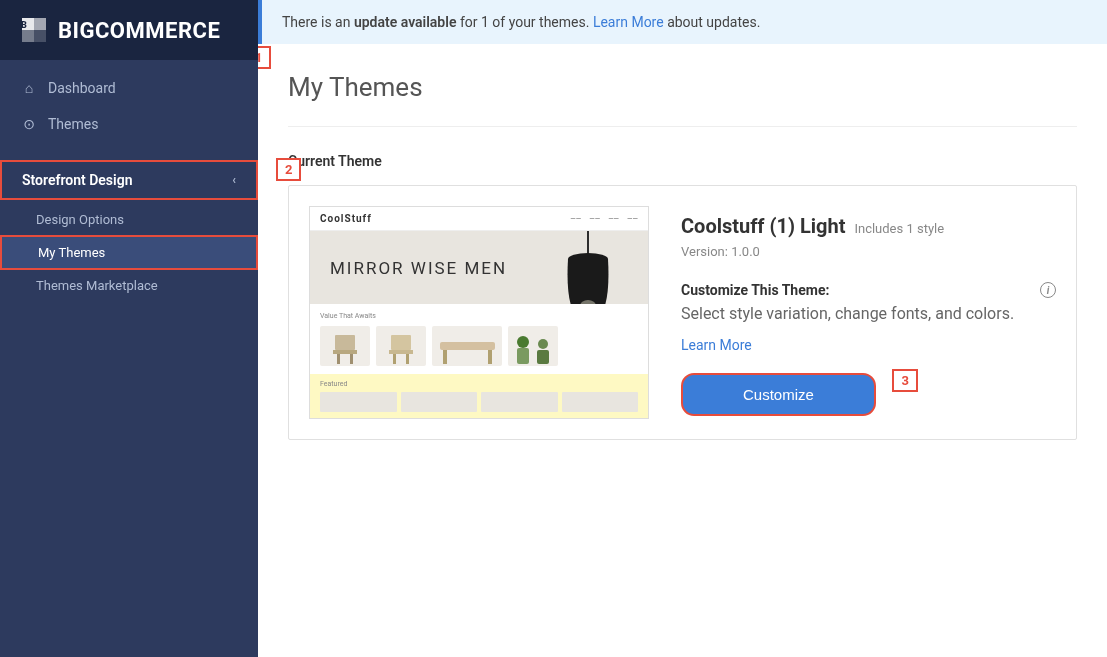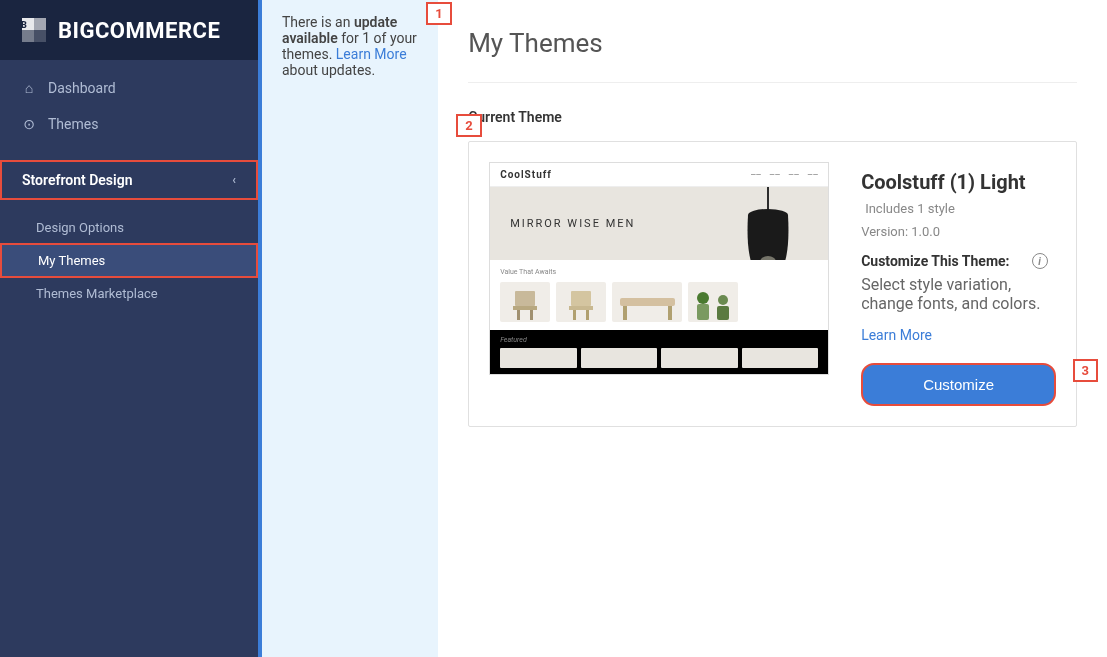--- a/index.html
+++ b/index.html
@@ -62,41 +62,41 @@
       font-size: 14px;
       font-weight: 600;
       cursor: pointer;
       border: 2px solid #e74c3c;
     }
     .sidebar-section-header .chevron {
       font-size: 12px;
       color: #b0bcd4;
     }
     .sidebar-sub-items {
-      padding: 12px 0;
+      padding: 4px 0;
     }
     .sidebar-sub-item {
       padding: 8px 20px 8px 36px;
       font-size: 13px;
       color: #b0bcd4;
       cursor: pointer;
     }
     .sidebar-sub-item.active {
       color: #fff;
       background: #3a4d7a;
       border: 2px solid #e74c3c;
     }
 
     
     .main-content {
       flex: 1;
       background: #fff;
       overflow-y: auto;
       display: flex;
-      flex-direction: row;
+      flex-direction: column;
     }
 
     
     .alert-banner {
       background: #e8f4fd;
       border-left: 4px solid #3b7dd8;
       padding: 14px 20px;
       font-size: 14px;
       color: #444;
       margin: 0;
@@ -185,21 +185,21 @@
       display: flex;
       align-items: center;
       position: relative;
       overflow: hidden;
     }
     .preview-hero-text {
       padding: 20px;
       z-index: 2;
     }
     .preview-hero-text h3 {
-      font-size: 11px;
+      font-size: 17px;
       color: #333;
       font-weight: 400;
       letter-spacing: 2px;
       text-transform: uppercase;
     }
     .preview-products {
       background: #fff;
       padding: 8px 10px;
     }
     .preview-products-label {
@@ -216,22 +216,21 @@
       height: 40px;
       background: #f0ede8;
       border-radius: 2px;
       display: flex;
       align-items: flex-end;
       justify-content: center;
       overflow: hidden;
     }
     .preview-featured {
       padding: 6px 10px;
-      background: #000000;
-      font-style: italic;
+      background: #fef9c3;
     }
     .preview-featured-label {
       font-size: 7px;
       color: #888;
     }
     .preview-featured-grid {
       display: grid;
       grid-template-columns: repeat(4, 1fr);
       gap: 4px;
       margin-top: 4px;
@@ -255,30 +254,31 @@
     }
     .theme-includes {
       font-size: 13px;
       color: #888;
       font-weight: 400;
       margin-left: 4px;
     }
     .theme-version {
       font-size: 13px;
       color: #888;
-      margin-bottom: 14px;
+      margin-bottom: 23px;
     }
     .customize-label {
       font-size: 14px;
       font-weight: 700;
       color: #333;
       margin-bottom: 6px;
       display: flex;
       align-items: center;
-      gap: 22px;
+      gap: 6px;
+      justify-content: space-between;
     }
     .info-icon {
       width: 16px;
       height: 16px;
       border-radius: 50%;
       border: 1.5px solid #888;
       display: inline-flex;
       align-items: center;
       justify-content: center;
       font-size: 10px;

